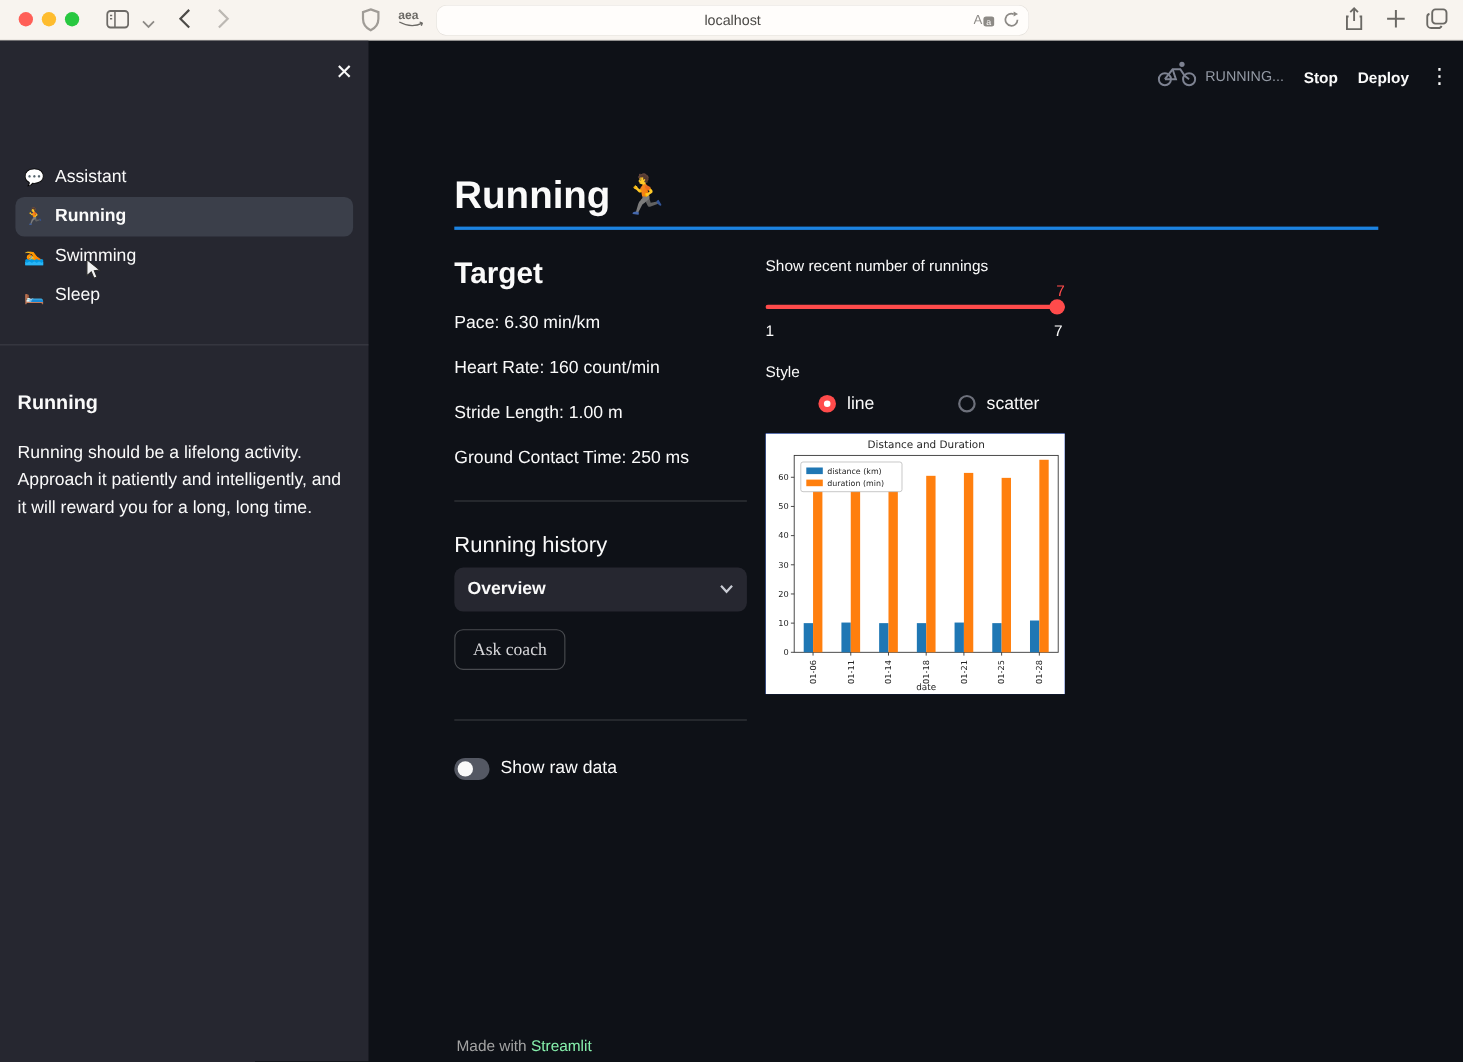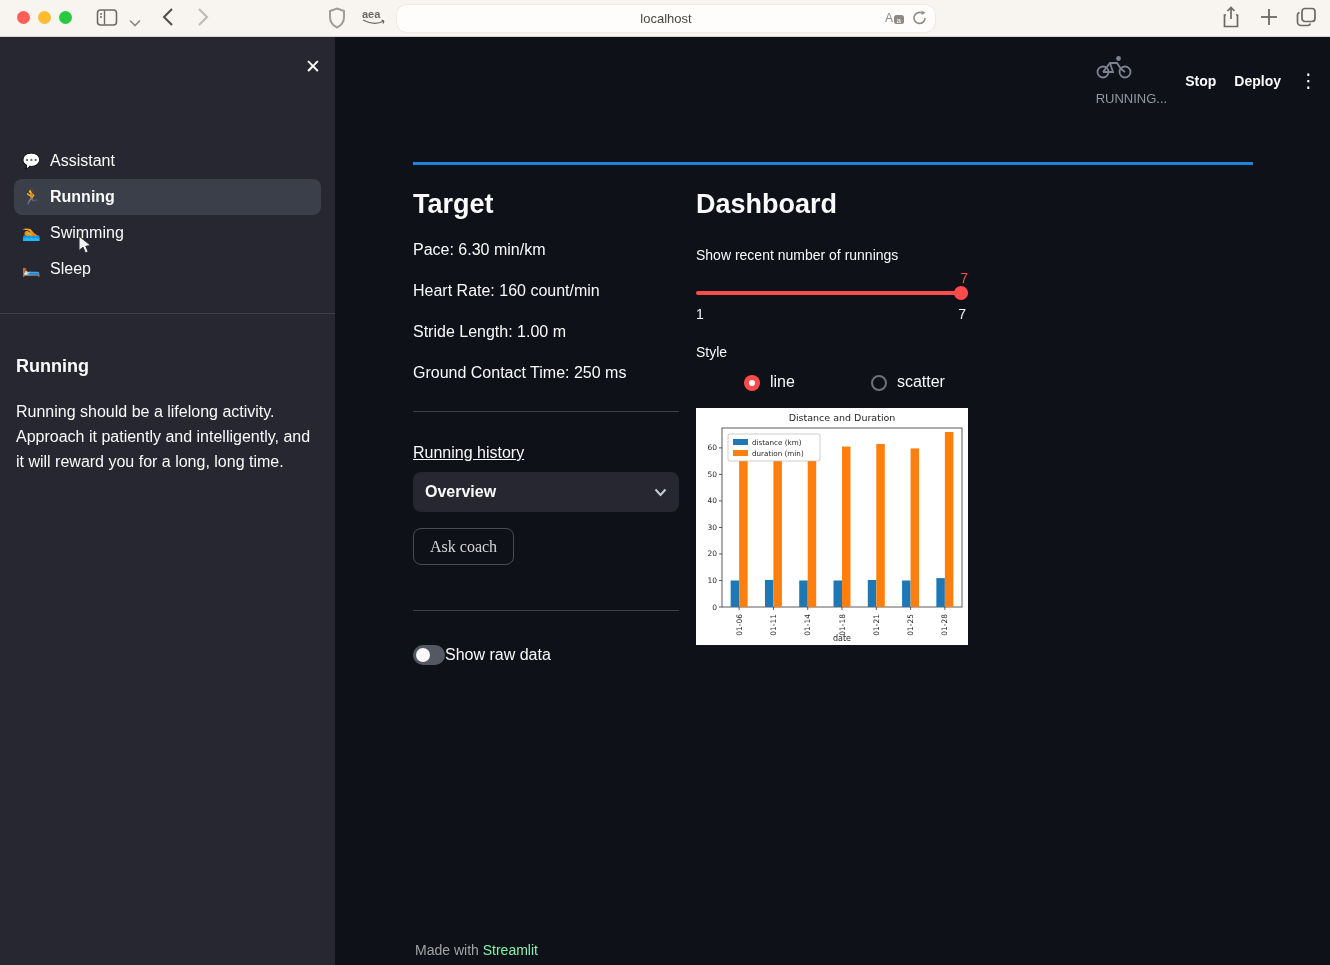--- a/index.html
+++ b/index.html
@@ -16,21 +16,21 @@
   .urlbar { position:absolute; left:397px; top:5px; width:538px; height:27px; background:#fffdfb;
             border-radius:9px; box-shadow:0 0 0 0.5px #e3dfda; display:flex; align-items:center; justify-content:center;
             font-size:13px; color:#4a4845; }
   .urlbar .url-right { position:absolute; right:8px; top:5px; display:flex; gap:8px; align-items:center; }
 
   
   .app { position:relative; display:flex; height:928px; background:#0e1117; color:#fafafa; }
 
   
   .app-header { position:absolute; top:18px; right:12px; display:flex; align-items:center; gap:18px; z-index:5; }
-  .status-wrap { display:flex; gap:8px;flex-direction:column; }
+  .status-wrap { display:flex; align-items:center; gap:8px; }
   .status-text { font-size:13px; color:#9298a3; }
   .hdr-btn { font-size:14px; font-weight:600; color:#fafafa; background:none; border:none; cursor:pointer; font-family:inherit; }
   .kebab { font-size:19px; color:#fafafa; line-height:1; }
 
   
   .sidebar { position:relative; width:335px; flex:none; background:#262730; }
   .sb-close { position:absolute; top:20px; right:14px; font-size:19px; color:#fafafa; line-height:1; cursor:pointer; }
   .nav { padding-top:106px; }
   .nav-item { display:flex; align-items:center; height:36px; margin:0 14px; padding:0 8px; border-radius:8px;
               font-size:16px; color:#fafafa; cursor:pointer; }
@@ -50,41 +50,41 @@
   .blue-rule { border:none; border-top:3px solid var(--divider-blue,#1c83e1); margin-top:6px; }
   .cols { display:flex; gap:17px; }
   .col { width:266px; flex:none; }
   .col2 { width:272px; flex:none; }
   h2.sec { font-size:27px; font-weight:700; line-height:38px; margin-top:20px; }
   .tline { font-size:16px; line-height:17px; margin-bottom:24px; }
   .tline:first-of-type { margin-top:18px; }
   .hr { border:none; border-top:1px solid rgba(250,250,250,0.2); }
   .hr-a { margin-top:30px; }
   .hr-b { margin-top:45px; }
-  .field-label { font-size:16px; line-height:17px; margin-top:32px;text-decoration:underline; }
+  .field-label { font-size:20px; line-height:17px; margin-top:32px; }
   .selectbox { margin-top:11px; height:40px; background:#262730; border-radius:8px; display:flex; align-items:center;
                justify-content:space-between; padding:0 12px; cursor:pointer; }
   .selectbox .sel-val { font-size:16px; font-weight:600; }
   .btn-secondary { margin-top:16px; height:37px; padding:0 16px; background:transparent; color:#d6d6d9;
                    border:1px solid rgba(250,250,250,0.25); border-radius:8px; font-size:16px; font-family:Liberation Serif, serif; cursor:pointer; }
-  .toggle-row { display:flex; align-items:center; margin-top:34px;text-align:right; }
+  .toggle-row { display:flex; align-items:center; gap:10px; margin-top:34px;text-align:right; }
   .toggle { position:relative; width:32px; height:20px; background:#545863; border-radius:10px; cursor:pointer; }
   .toggle .knob { position:absolute; left:3px; top:3px; width:14px; height:14px; border-radius:50%; background:#fafafa; }
   .toggle-label { font-size:16px; }
 
   
   .widget-label { font-size:14px; margin-top:24px; line-height:17px; }
   .slider { position:relative; height:50px; margin-top:12px; }
   .slider .track { position:absolute; left:0; right:0; top:15px; height:4px; border-radius:2px; background:var(--accent,#ff4b4b); }
   .slider .thumb { position:absolute; right:0; top:10px; width:14px; height:14px; border-radius:50%; background:var(--accent,#ff4b4b); cursor:pointer; }
   .slider .val { position:absolute; right:0; top:-6px; font-size:14px; color:var(--accent,#ff4b4b); }
   .slider .min { position:absolute; left:0; top:30px; font-size:14px; }
   .slider .max { position:absolute; right:2px; top:30px; font-size:14px; }
   .radio-row { display:flex; align-items:center; gap:28px; margin-top:12px; }
-  .radio { display:flex; align-items:flex-end; gap:10px; cursor:pointer;padding-left:48px; }
+  .radio { display:flex; align-items:flex-start; gap:10px; cursor:pointer;padding-left:48px; }
   .radio .dot { position:relative; width:16px; height:16px; border-radius:50%; }
   .radio.sel .dot { background:var(--accent,#ff4b4b); }
   .radio.sel .dot::after { content:""; position:absolute; left:5px; top:5px; width:6px; height:6px; border-radius:50%; background:#fff; }
   .radio.unsel .dot { border:2px solid #6d707b; }
   .radio .rlabel { font-size:16px; }
   .chart-box { margin-top:17px; width:272px; height:237px; background:#1d4ed8; }
   .chart-box svg text { font-family:"DejaVu Sans",sans-serif; }
 
   .footer { position:absolute; left:80px; bottom:7px; font-size:14px; }
   .footer .f1 { color:#a3a3a3; }
@@ -225,20 +225,21 @@
       </span>
       <span class="status-text">RUNNING...</span>
     </span>
     <button class="hdr-btn">Stop</button>
     <button class="hdr-btn">Deploy</button>
     <span class="kebab">⋮</span>
   </div>
 
   <div class="main">
     <div class="container">
+      <h1 class="page-title"><span>Running</span> <span>🏃</span></h1>
       <hr class="blue-rule">
 
       <div class="cols">
 
         <div class="col">
           <h2 class="sec">Target</h2>
           <p class="tline">Pace: 6.30 min/km</p>
           <p class="tline">Heart Rate: 160 count/min</p>
           <p class="tline">Stride Length: 1.00 m</p>
           <p class="tline">Ground Contact Time: 250 ms</p>
@@ -260,21 +261,20 @@
 
           <div class="toggle-row">
             <span class="toggle">
                 <span class="knob"></span>
               </span>
             <span class="toggle-label">Show raw data</span>
           </div>
         </div>
 
         <div class="col2">
-          <h2 class="sec">Dashboard</h2>
           <div class="widget-label">Show recent number of runnings</div>
 
           <div class="slider">
             <span class="val">7</span>
             <span class="track"></span>
             <span class="thumb"></span>
             <span class="min">1</span>
             <span class="max">7</span>
           </div>
 

